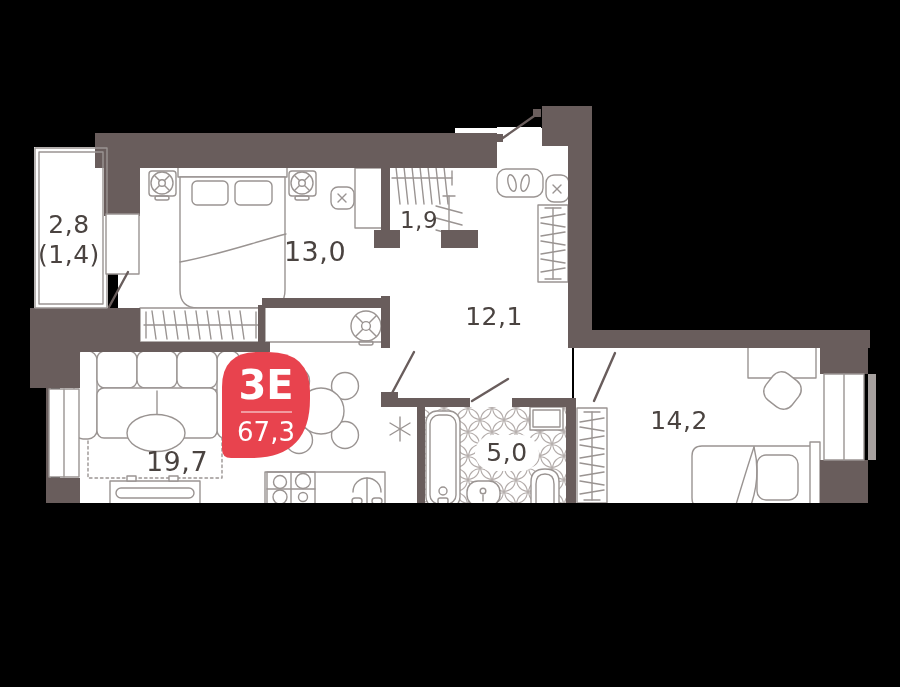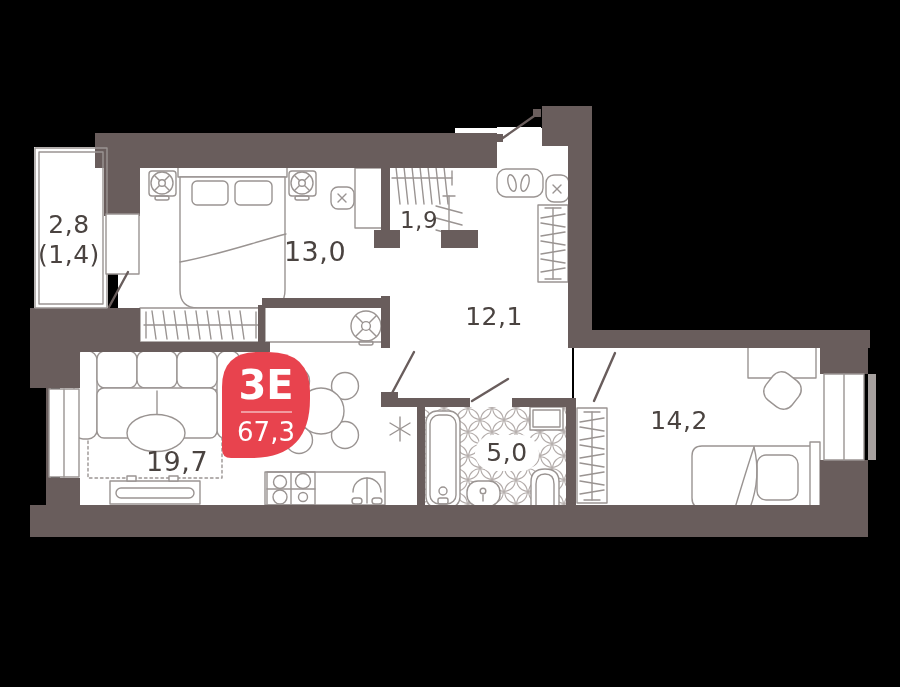--- a/index.html
+++ b/index.html
@@ -1,20 +1,20 @@
 <!DOCTYPE html>
 <html style="--background: #000000; --wall: #695d5c; --room: #ffffff; --furniture_line: #9a9492; --label_text: #4a4340; --badge_red: #e8434e; --badge_divider: #f19ba0; --window_reveal: #a7a19f;"><head>
 <meta charset="utf-8">
 <style>
   :root{
     --background:#000; --wall:#695d5c; --room:#fff; --furniture_line:#9a9492;
     --label_text:#4a4340; --badge_red:#e8434e; --badge_divider:#f19ba0; --window_reveal:#a7a19f;
   }
   html,body{margin:0;padding:0;background:var(--background);}
-  .stage{width:900px;height:687px;background:var(--background);position:relative;overflow:hidden;}
+  .stage{width:900px;height:503px;background:var(--background);position:relative;overflow:hidden;}
   svg{display:block;}
   .wall{fill:var(--wall);stroke:none;}
   .white{fill:var(--room);stroke:none;}
   .ln{fill:none;stroke:var(--furniture_line);stroke-width:1.4;stroke-linecap:round;stroke-linejoin:round;}
   .fw{fill:var(--room);stroke:var(--furniture_line);stroke-width:1.4;stroke-linejoin:round;}
   .door{fill:none;stroke:var(--wall);stroke-width:2.4;stroke-linecap:round;}
   .lbl{fill:var(--label_text);font-family:"DejaVu Sans",sans-serif;text-anchor:middle;letter-spacing:.5px;}
   .badge-blob{fill:var(--badge_red);}
   .badge-text{fill:#fff;font-family:"DejaVu Sans",sans-serif;text-anchor:middle;}
   .tile{stroke:#b3acaa;fill:none;stroke-width:1.1;}

